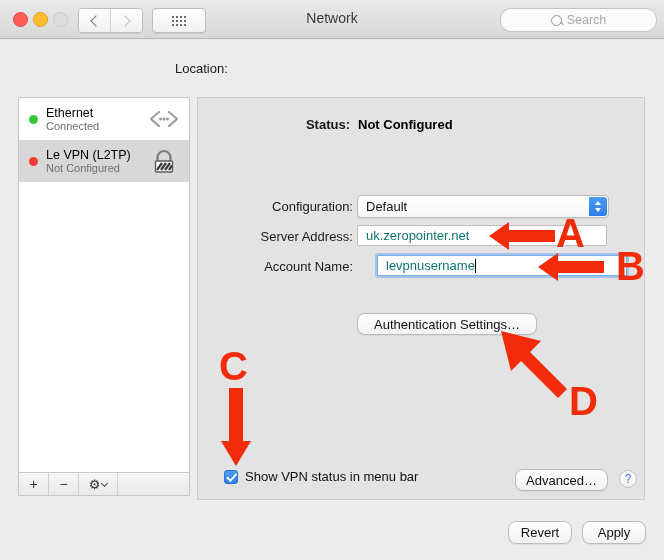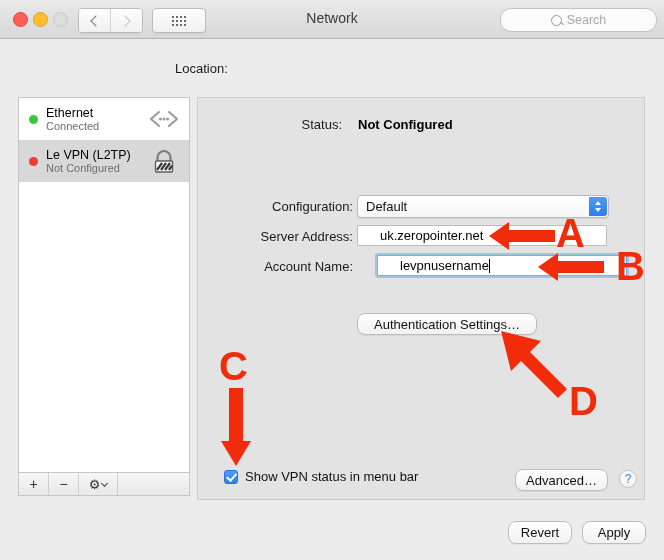--- a/index.html
+++ b/index.html
@@ -276,22 +276,22 @@
     position: absolute;
     border: 1px solid #bdbdbd;
     background: #fff;
     box-sizing: border-box;
     display: flex;
     align-items: center;
     border-radius: 1px;
   }
   .textfield .tv {
     font-size: 13px;
-    color: #000000;
-    padding-left: 22px;
+    color: #0f766e;
+    padding-left: 8px;
     white-space: nowrap;
   }
   .textfield.focused {
     border: 1px solid #7aaee8;
     box-shadow: 0 0 0 2px rgba(110,170,240,.55);
   }
   .caret {
     display: inline-block;
     width: 1px;
     height: 14px;
@@ -451,21 +451,21 @@
     <div class="stbtn">+</div>
     <div class="stbtn">−</div>
     <div class="stbtn gear">
       <span class="gear-glyph">⚙</span>
       <span class="mini-chev"></span>
     </div>
   </div>
 
   <div class="panel"></div>
 
-  <div class="row-label" style="left:252px; top:117px; width:90px;">Status:</div>
+  <div class="row-label" style="left:260px; top:117px; width:90px;font-weight:bold;">Status:</div>
   <div class="row-value-bold" style="left:358px; top:117px;">Not Configured</div>
 
   <div class="row-label" style="left:218px; top:199px; width:135px;">Configuration:</div>
   <div class="popup" style="left:357px; top:195px; width:250px; height:21px;">
     <span class="pv">Default</span>
     <span class="stepper">
       <i class="ar up"></i>
         <i class="ar down"></i>
     </span>
   </div>

